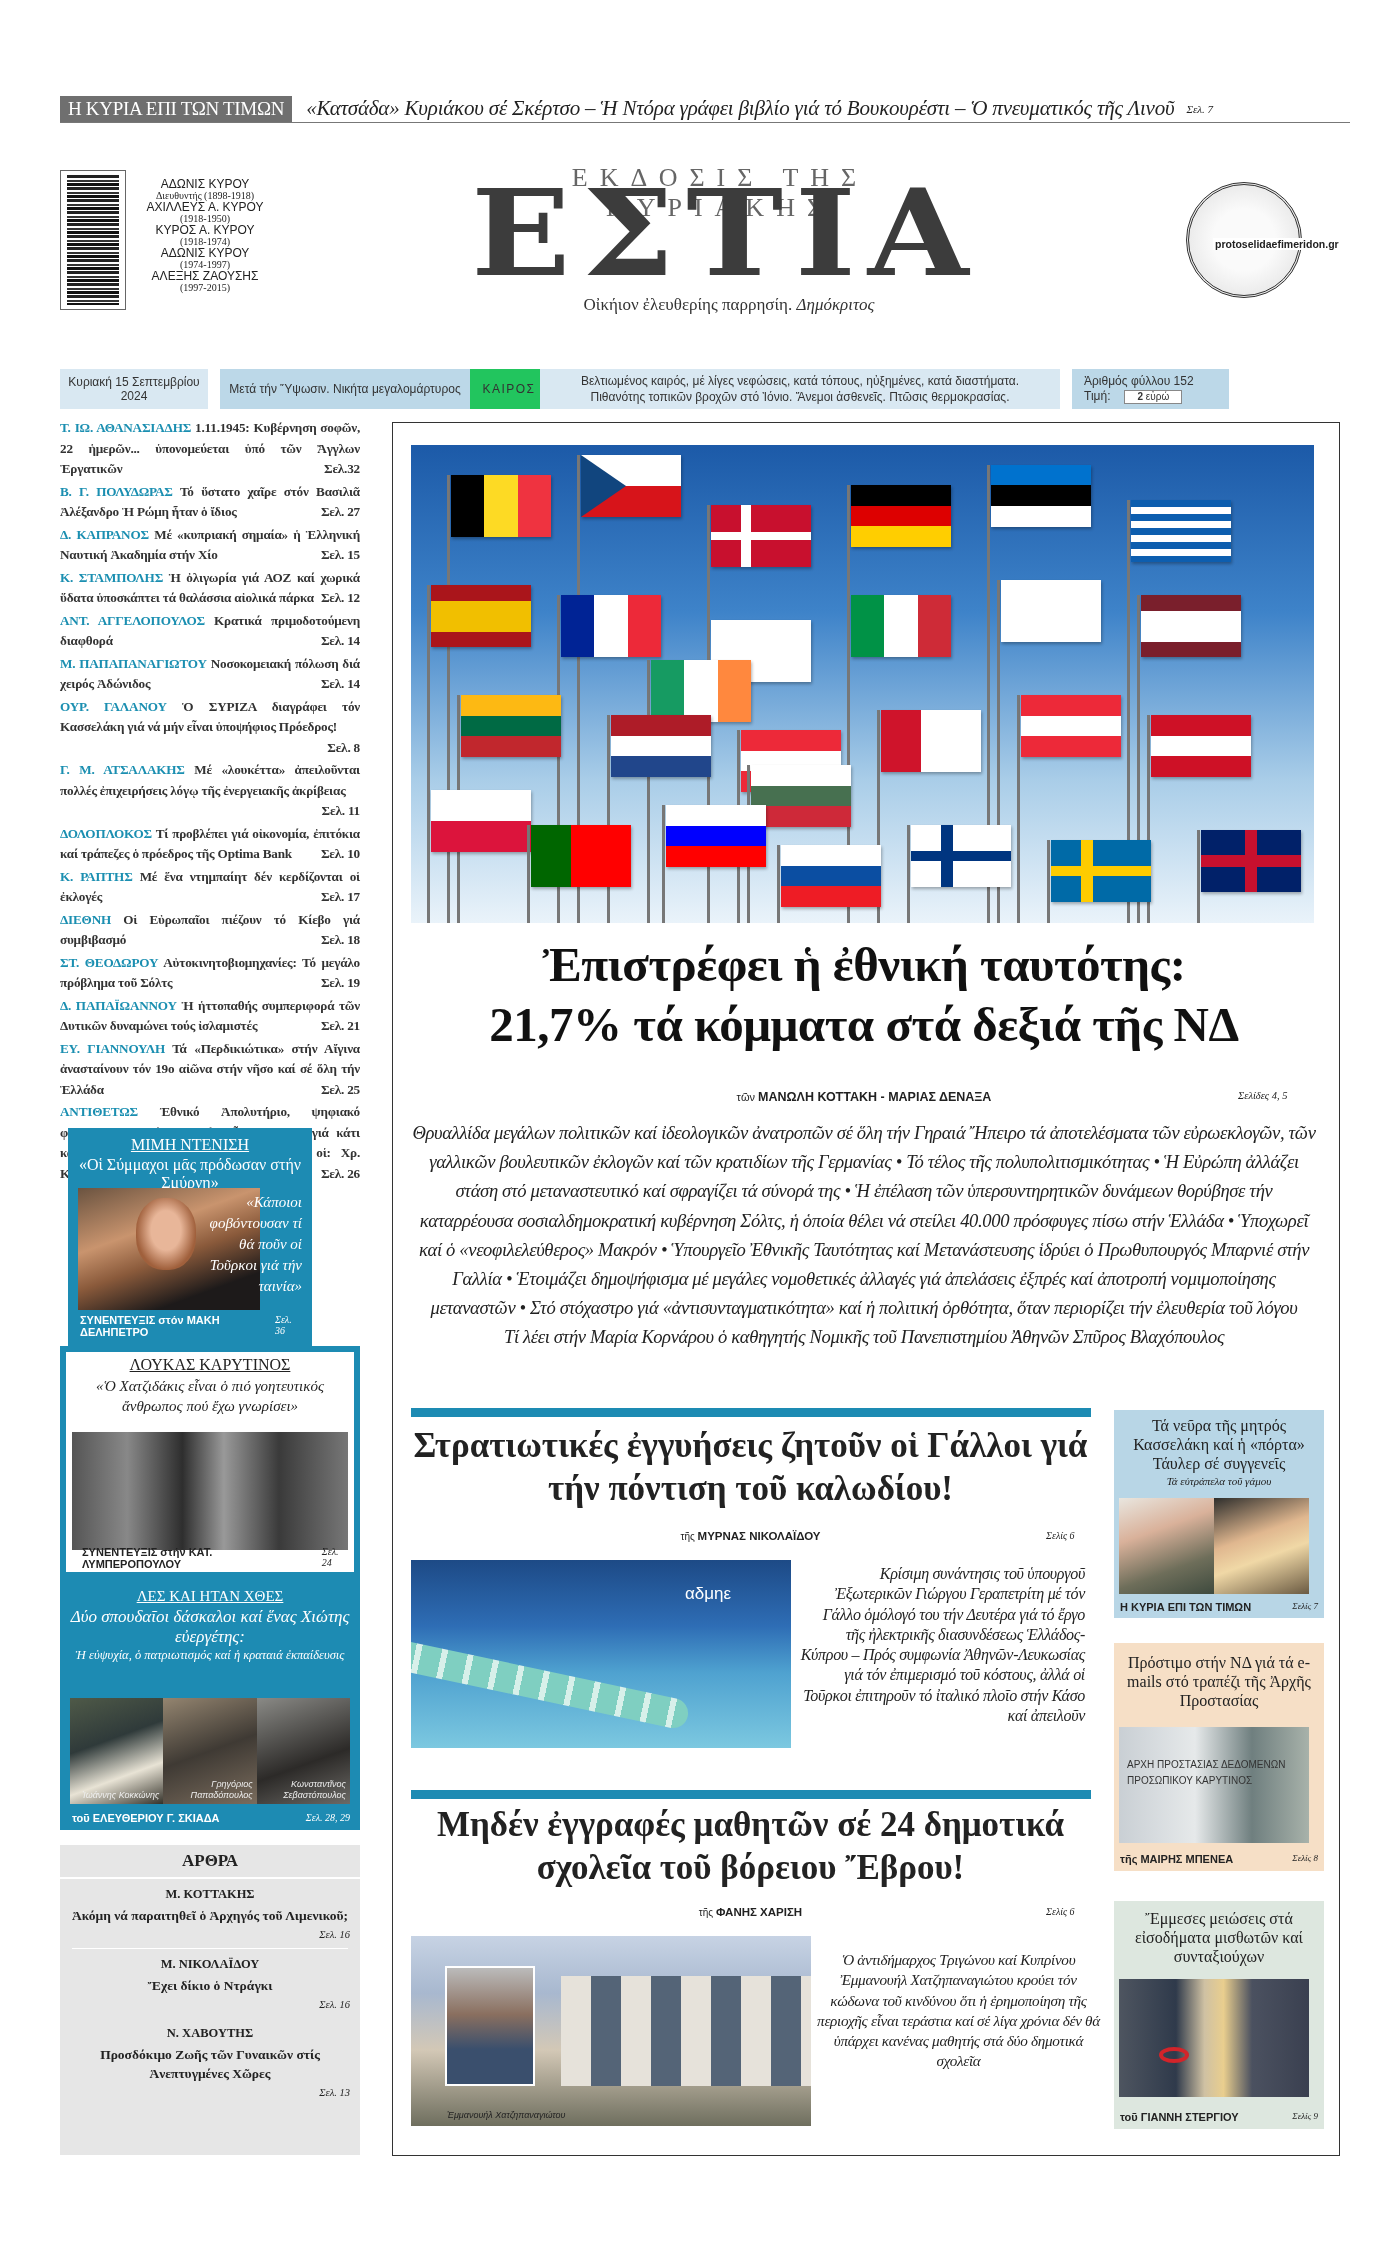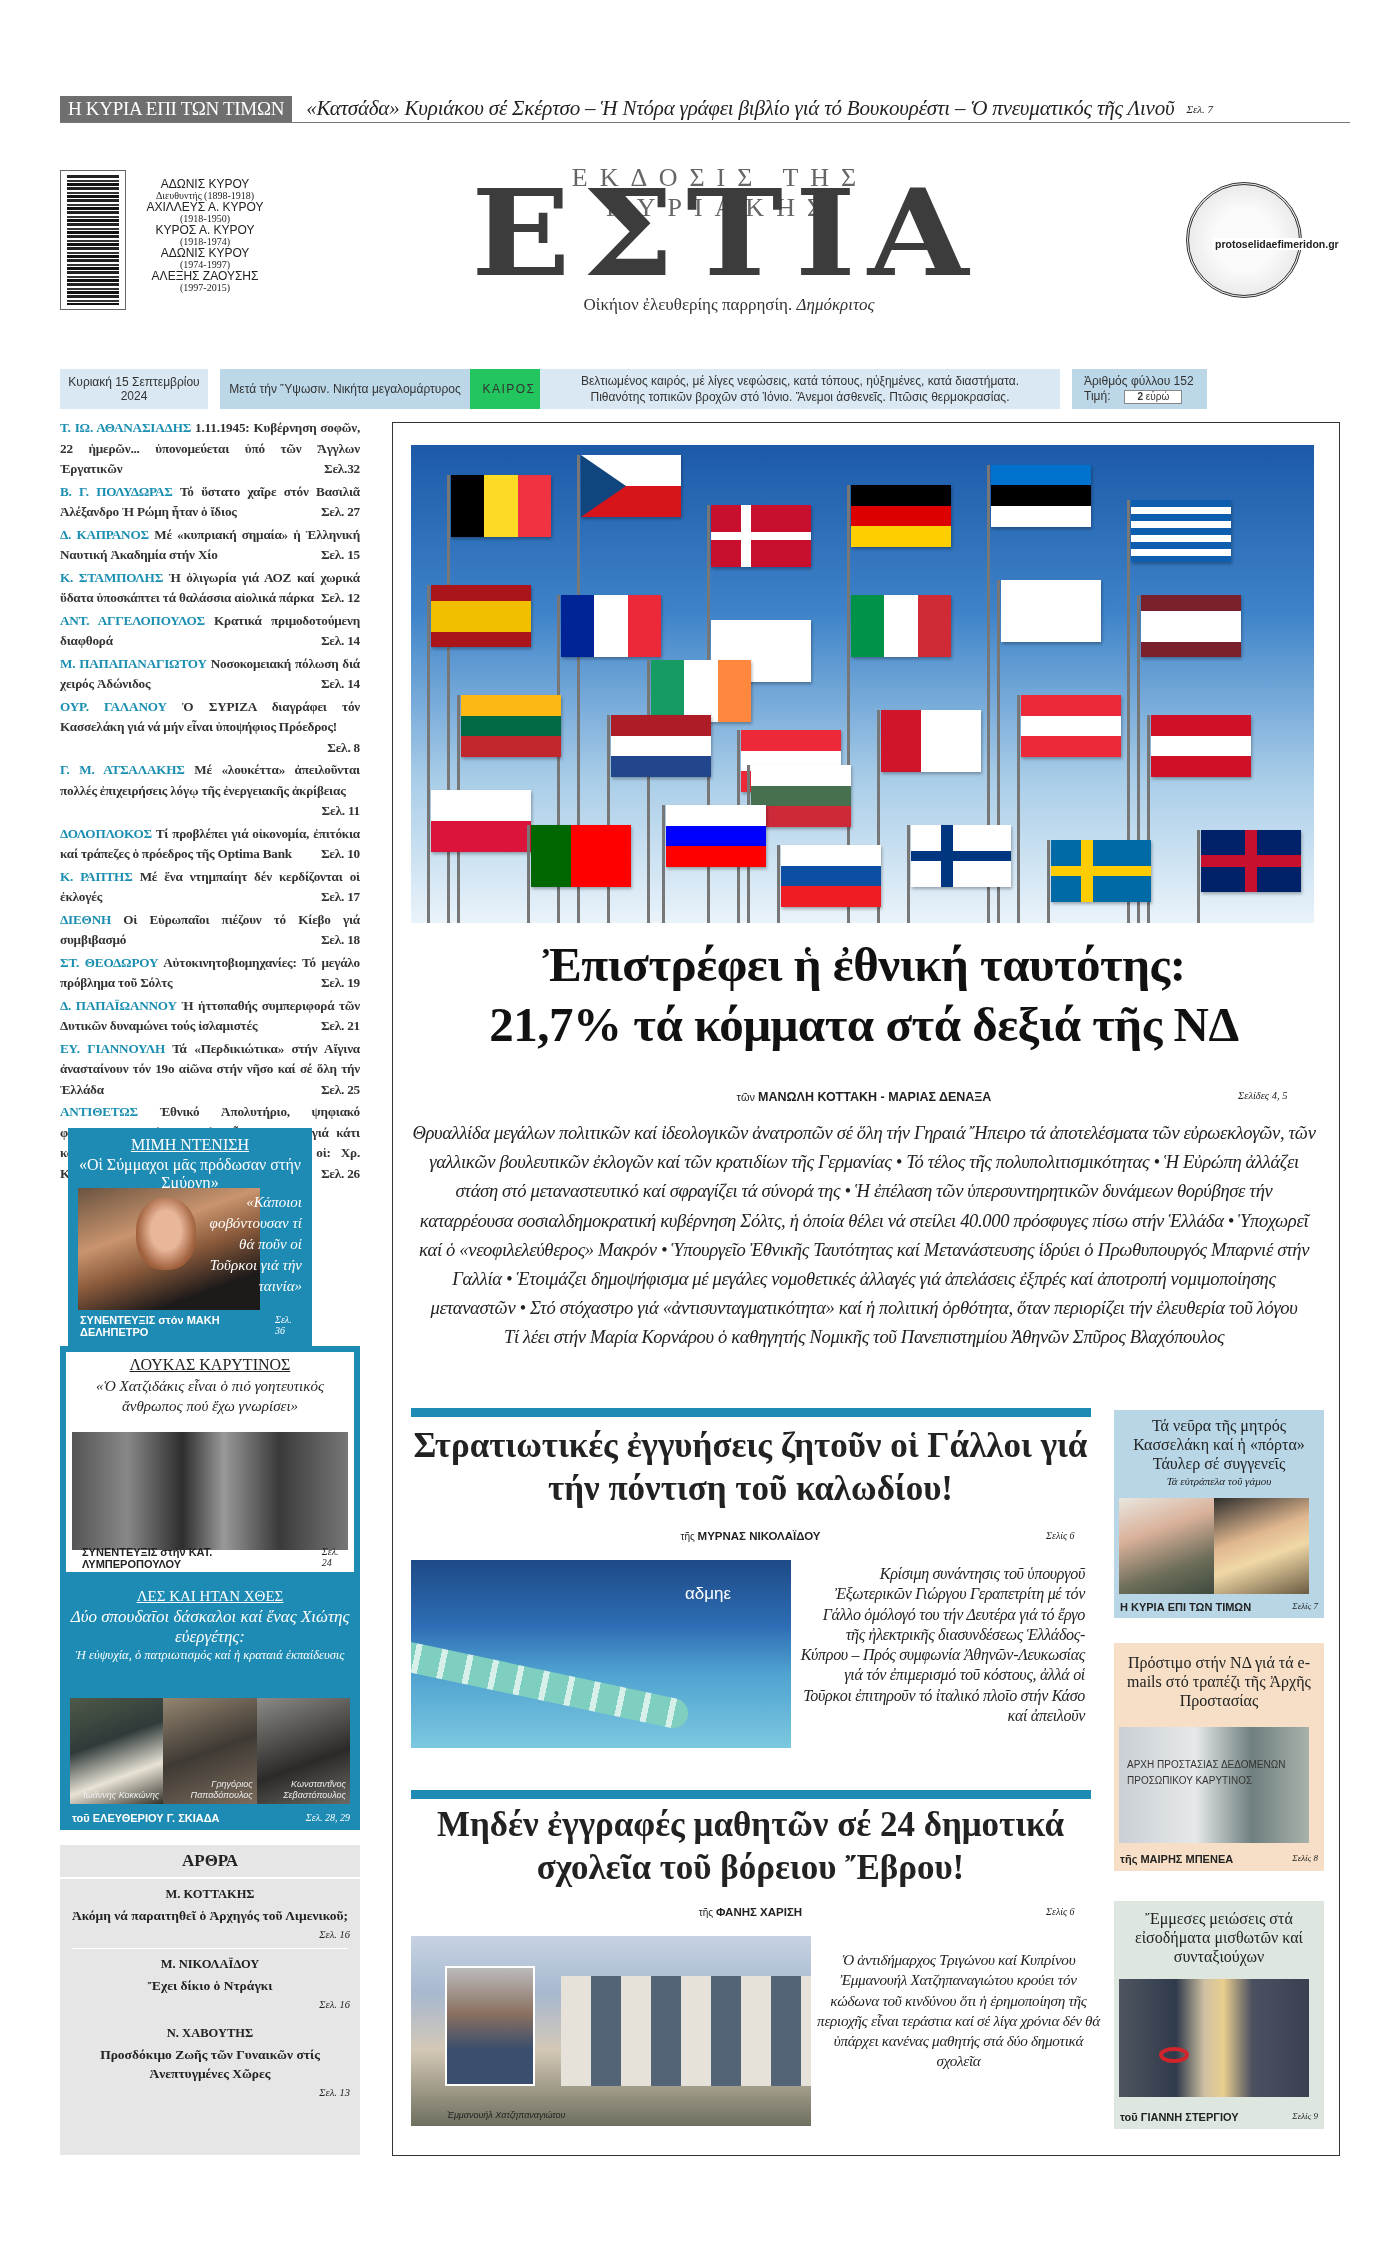--- a/index.html
+++ b/index.html
@@ -29,21 +29,21 @@
   .seal-txt { left: 1213px; top: 238px; font-family: "Liberation Sans", sans-serif; font-weight: bold; font-size: 10.5px; color: #222; background: #fff; padding: 0 2px; }
 
   
   .infobar { left: 60px; top: 345px; width: 1280px; height: 40px; display: flex; gap: 0; font-family: "Liberation Sans", sans-serif; margin-top: 24px; }
   .infobar > div { display: flex; align-items: center; justify-content: center; text-align: center; font-size: 12px; color: #333; }
   .ib-date { width: 148px; background: #d9e8f2; }
   .ib-saint { width: 250px; background: #bcd8e8; }
   .ib-kairos { width: 70px; background: #22c55e; letter-spacing: 1.5px; padding-left: 8px; }
   .ib-weather { width: 520px; background: #d9e8f2; font-size: 11.5px; line-height: 1.35; }
   .ib-gap { width: 12px; background: #fff !important; }
-  .ib-price { width: 135px; background: #bcd8e8; flex-direction: column; align-items: flex-start !important; padding-left: 12px; font-size: 11px; line-height: 1.2; }
+  .ib-price { width: 157px; background: #bcd8e8; flex-direction: column; align-items: flex-start !important; padding-left: 12px; font-size: 11px; line-height: 1.2; }
   .ib-price .price-box { display: inline-block; background: #fff; border: 1px solid #888; padding: 0 12px; margin-left: 14px; font-size: 10px; }
   .ib-price b { font-weight: bold; }
 
   
   .index { left: 60px; top: 418px; width: 300px; font-size: 13.2px; line-height: 20.5px; font-weight: bold; color: #333; }
   .index .it { margin-bottom: 2px; text-align: justify; letter-spacing: -0.2px; }
   .index .au { color: #1b8fb1; }
   .index .pg { float: right; font-weight: bold; }
   .index .it::after { content: ""; display: block; clear: both; }
 

